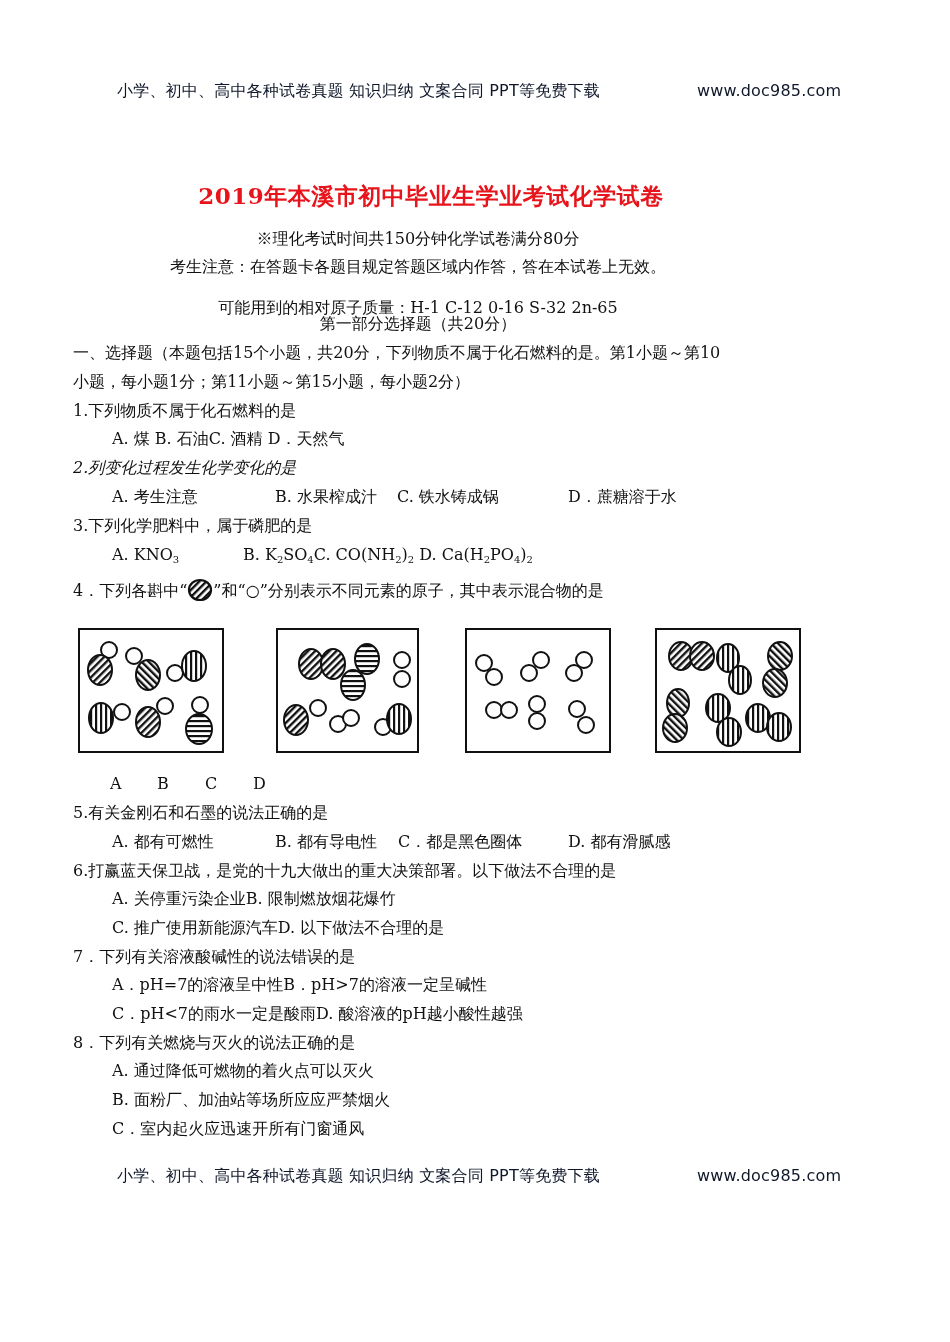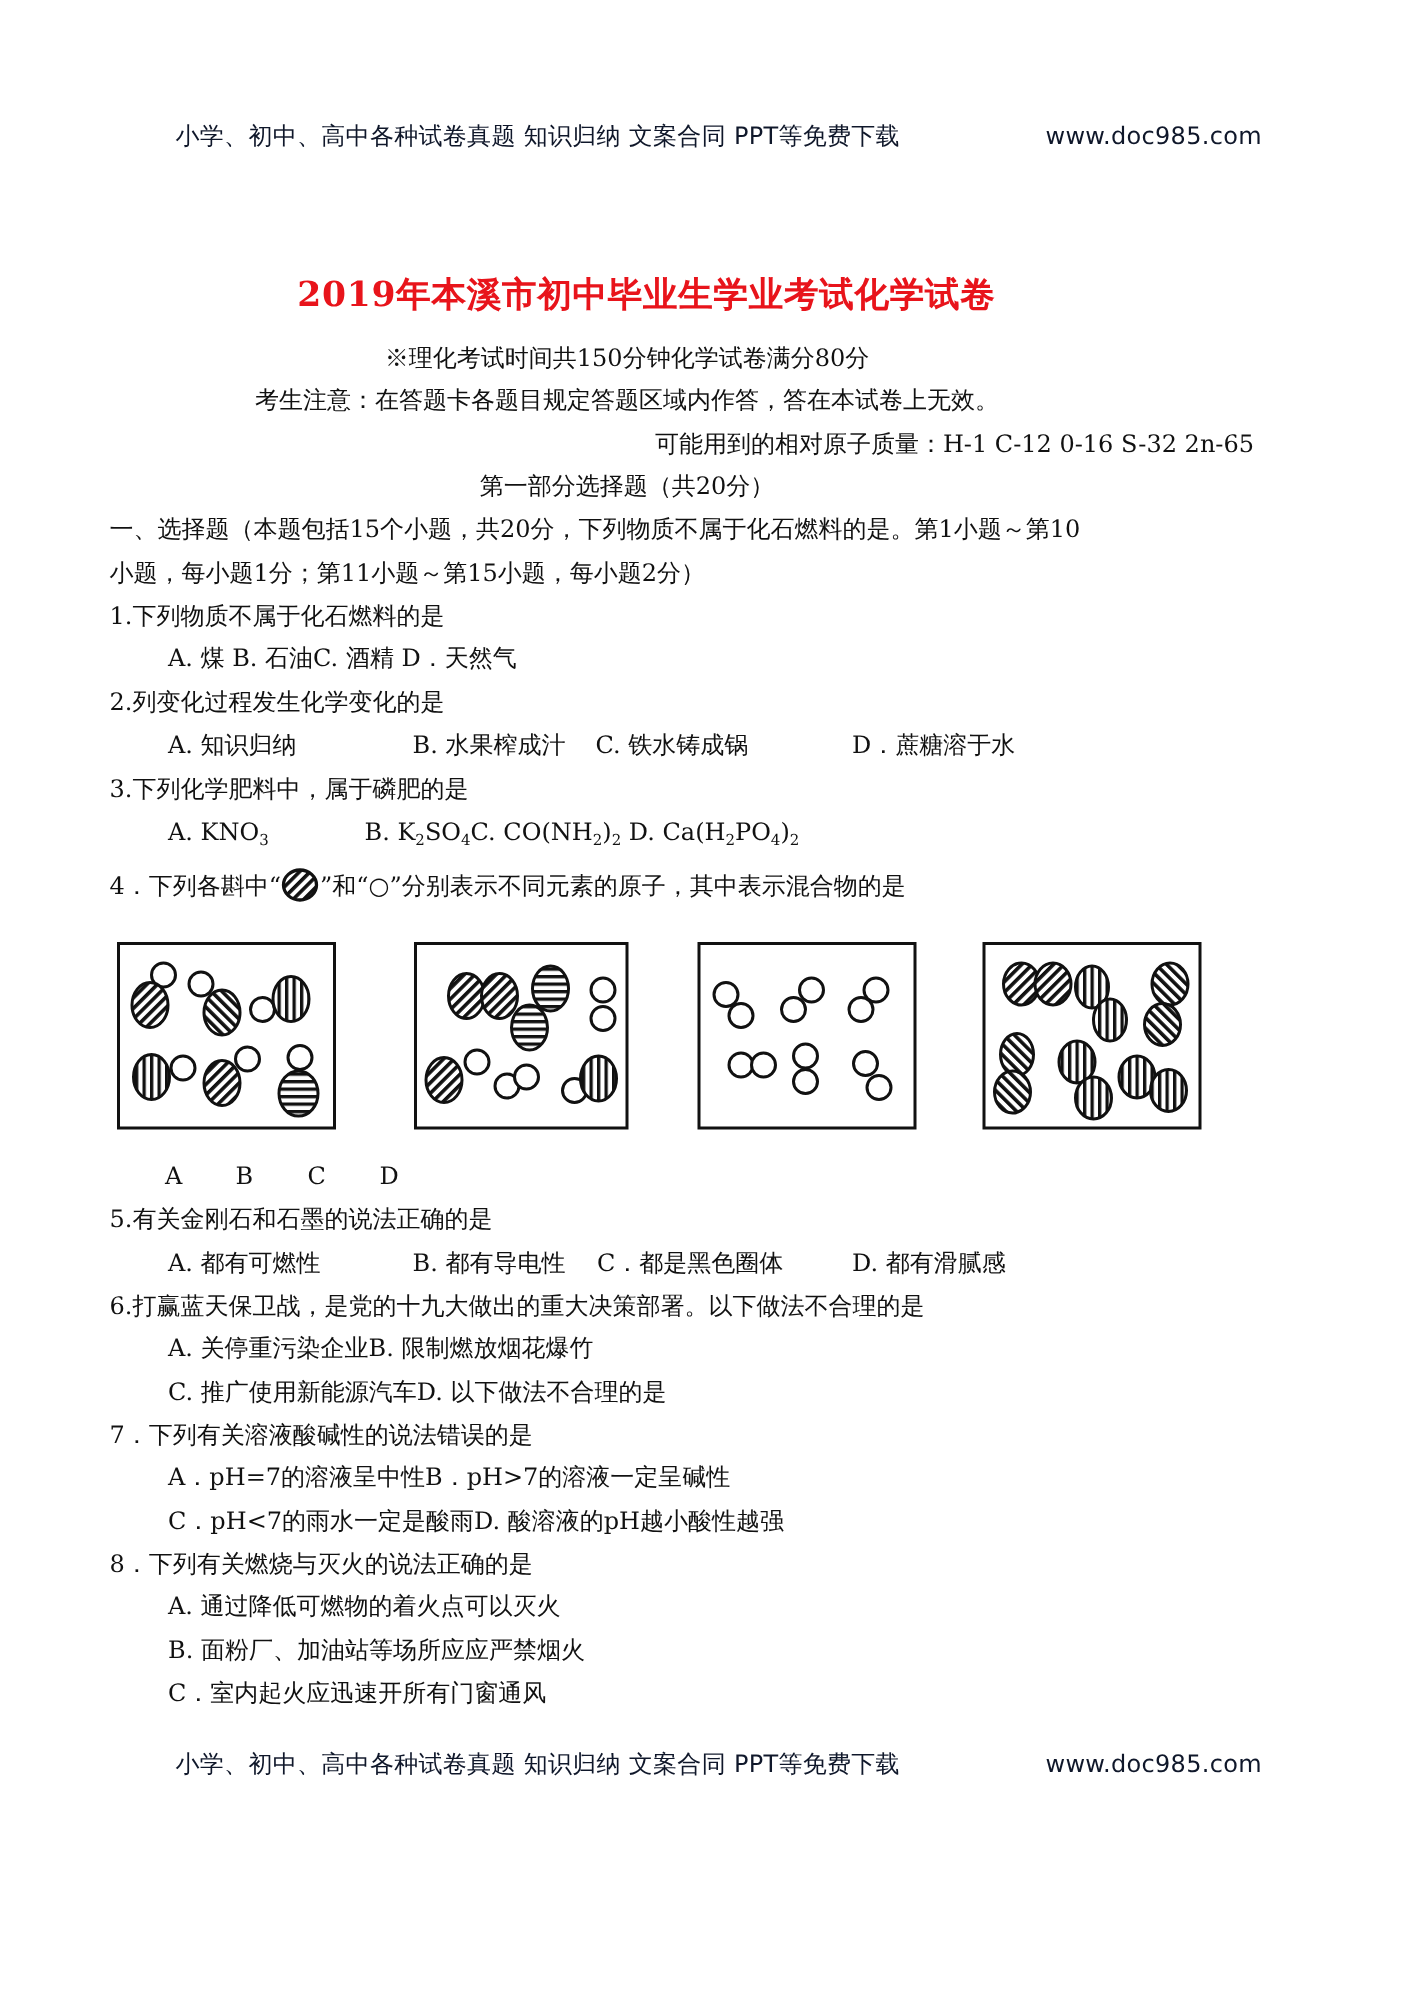--- a/index.html
+++ b/index.html
@@ -42,31 +42,31 @@
 </svg>
 
 <div class="abs banner" style="top:81px;">
   <span>小学、初中、高中各种试卷真题 知识归纳 文案合同 PPT等免费下载</span>
   <span class="url">www.doc985.com</span>
 </div>
 
 <div class="abs title">2019年本溪市初中毕业生学业考试化学试卷</div>
 <div class="abs center" style="top:229px;">※理化考试时间共150分钟化学试卷满分80分</div>
 <div class="abs center" style="top:257px;">考生注意：在答题卡各题目规定答题区域内作答，答在本试卷上无效。</div>
-<div class="abs center" style="top:286px;text-align:right;">可能用到的相对原子质量：H-1 C-12 0-16 S-32 2n-65</div>
+<div class="abs center" style="top:298px;">可能用到的相对原子质量：H-1 C-12 0-16 S-32 2n-65</div>
 <div class="abs center" style="top:314px;">第一部分选择题（共20分）</div>
 
 <div class="abs line" style="top:343px;">一、选择题（本题包括15个小题，共20分，下列物质不属于化石燃料的是。第1小题～第10</div>
 <div class="abs line" style="top:372px;">小题，每小题1分；第11小题～第15小题，每小题2分）</div>
 
 <div class="abs line" style="top:401px;">1.下列物质不属于化石燃料的是</div>
 <div class="abs opt" style="top:429px;">A. 煤 B. 石油C. 酒精 D．天然气</div>
 
-<div class="abs line" style="top:458px;">2.列变化过程发生化学变化的是</div>
-<div class="abs opt" style="top:487px;">A. 知识归纳</div>
+<div class="abs line" style="top:458px;font-style:italic;">2.列变化过程发生化学变化的是</div>
+<div class="abs opt" style="top:487px;">A. 考生注意</div>
 <div class="abs opt" style="top:487px; left:275px;">B. 水果榨成汁</div>
 <div class="abs opt" style="top:487px; left:397px;">C. 铁水铸成锅</div>
 <div class="abs opt" style="top:487px; left:568px;">D．蔗糖溶于水</div>
 
 <div class="abs line" style="top:516px;">3.下列化学肥料中，属于磷肥的是</div>
 <div class="abs opt" style="top:545px;"><span>A. KNO</span><sub>3</sub></div>
 <div class="abs opt" style="top:545px; left:243px;"><span>B. K</span><sub>2</sub><span>SO</span><sub>4</sub><span>C. CO(NH</span><sub>2</sub><span>)</span><sub>2</sub><span> D. Ca(H</span><sub>2</sub><span>PO</span><sub>4</sub><span>)</span><sub>2</sub></div>
 
 <div class="abs line" style="top:578px;text-align:right;"><span>4．下列各斟中“</span><svg class="inline-atom" viewBox="0 0 26 24">
       <ellipse cx="13" cy="12" rx="11" ry="10" fill="url(#hatch45)" stroke="#111" stroke-width="2.2"></ellipse>

